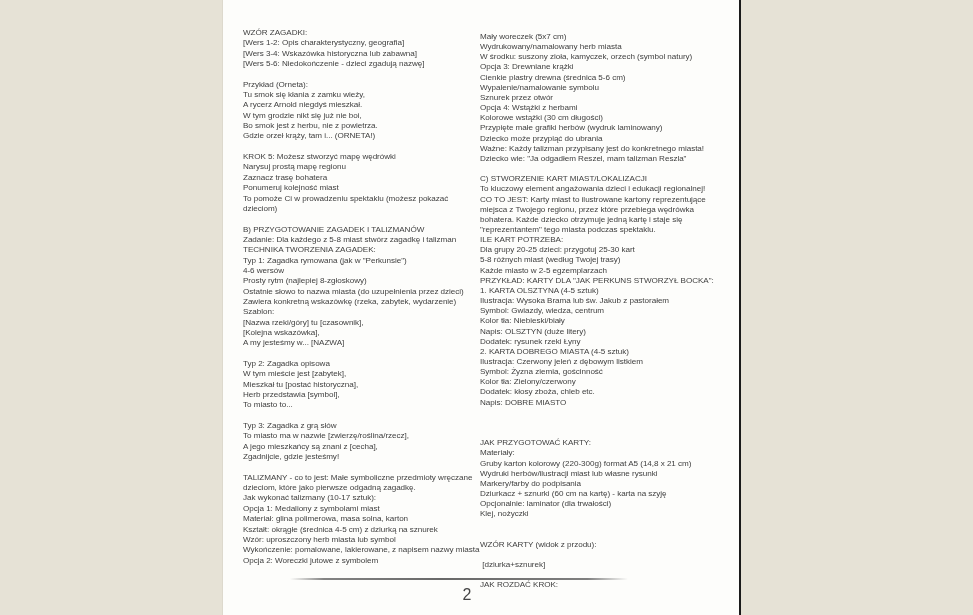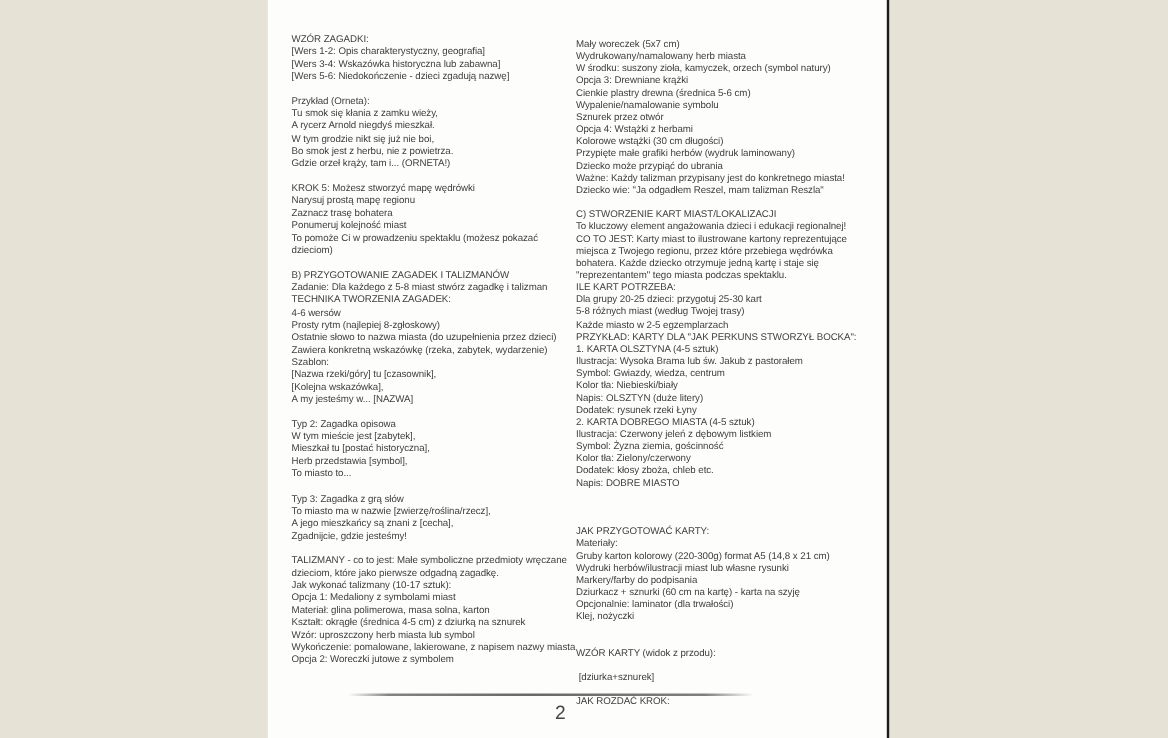--- a/index.html
+++ b/index.html
@@ -67,20 +67,21 @@
       <div class="tl">KROK 5: Możesz stworzyć mapę wędrówki</div>
       <div class="tl">Narysuj prostą mapę regionu</div>
       <div class="tl">Zaznacz trasę bohatera</div>
       <div class="tl">Ponumeruj kolejność miast</div>
       <div class="tl">To pomoże Ci w prowadzeniu spektaklu (możesz pokazać</div>
       <div class="tl">dzieciom)</div>
       <div class="tl">&nbsp;</div>
       <div class="tl">B) PRZYGOTOWANIE ZAGADEK I TALIZMANÓW</div>
       <div class="tl">Zadanie: Dla każdego z 5-8 miast stwórz zagadkę i talizman</div>
       <div class="tl">TECHNIKA TWORZENIA ZAGADEK:</div>
+      <div class="tl">Typ 1: Zagadka rymowana (jak w "Perkunsie")</div>
       <div class="tl">4-6 wersów</div>
       <div class="tl">Prosty rytm (najlepiej 8-zgłoskowy)</div>
       <div class="tl">Ostatnie słowo to nazwa miasta (do uzupełnienia przez dzieci)</div>
       <div class="tl">Zawiera konkretną wskazówkę (rzeka, zabytek, wydarzenie)</div>
       <div class="tl">Szablon:</div>
       <div class="tl">[Nazwa rzeki/góry] tu [czasownik],</div>
       <div class="tl">[Kolejna wskazówka],</div>
       <div class="tl">A my jesteśmy w... [NAZWA]</div>
       <div class="tl">&nbsp;</div>
       <div class="tl">Typ 2: Zagadka opisowa</div>

